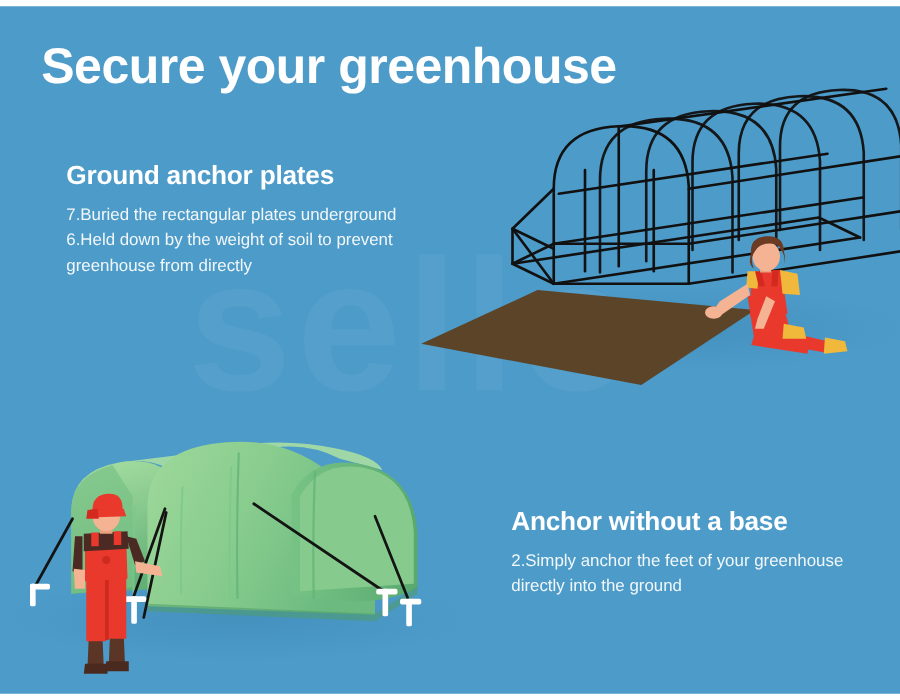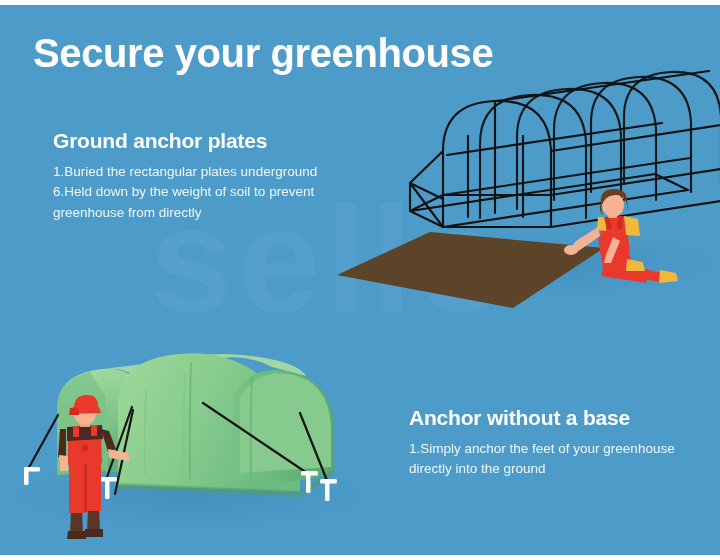--- a/index.html
+++ b/index.html
@@ -305,29 +305,29 @@
       </g>
     </svg>
 
     <div class="text-layer">
 
       <div class="title">Secure your greenhouse</div>
 
       <div class="block-ground">
         <div class="sub-heading">Ground anchor plates</div>
         <ul class="body-list">
-          <li>1.Buried the rectangular plates underground</li>
+          <li>7.Buried the rectangular plates underground</li>
           <li>6.Held down by the weight of soil to prevent</li>
           <li>greenhouse from directly</li>
         </ul>
       </div>
 
       <div class="block-nobase">
         <div class="sub-heading">Anchor without a base</div>
         <ul class="body-list">
-          <li>1.Simply anchor the feet of your greenhouse</li>
+          <li>2.Simply anchor the feet of your greenhouse</li>
           <li>directly into the ground</li>
         </ul>
       </div>
 
     </div>
   </div>
 </div>
 
 </body></html>

